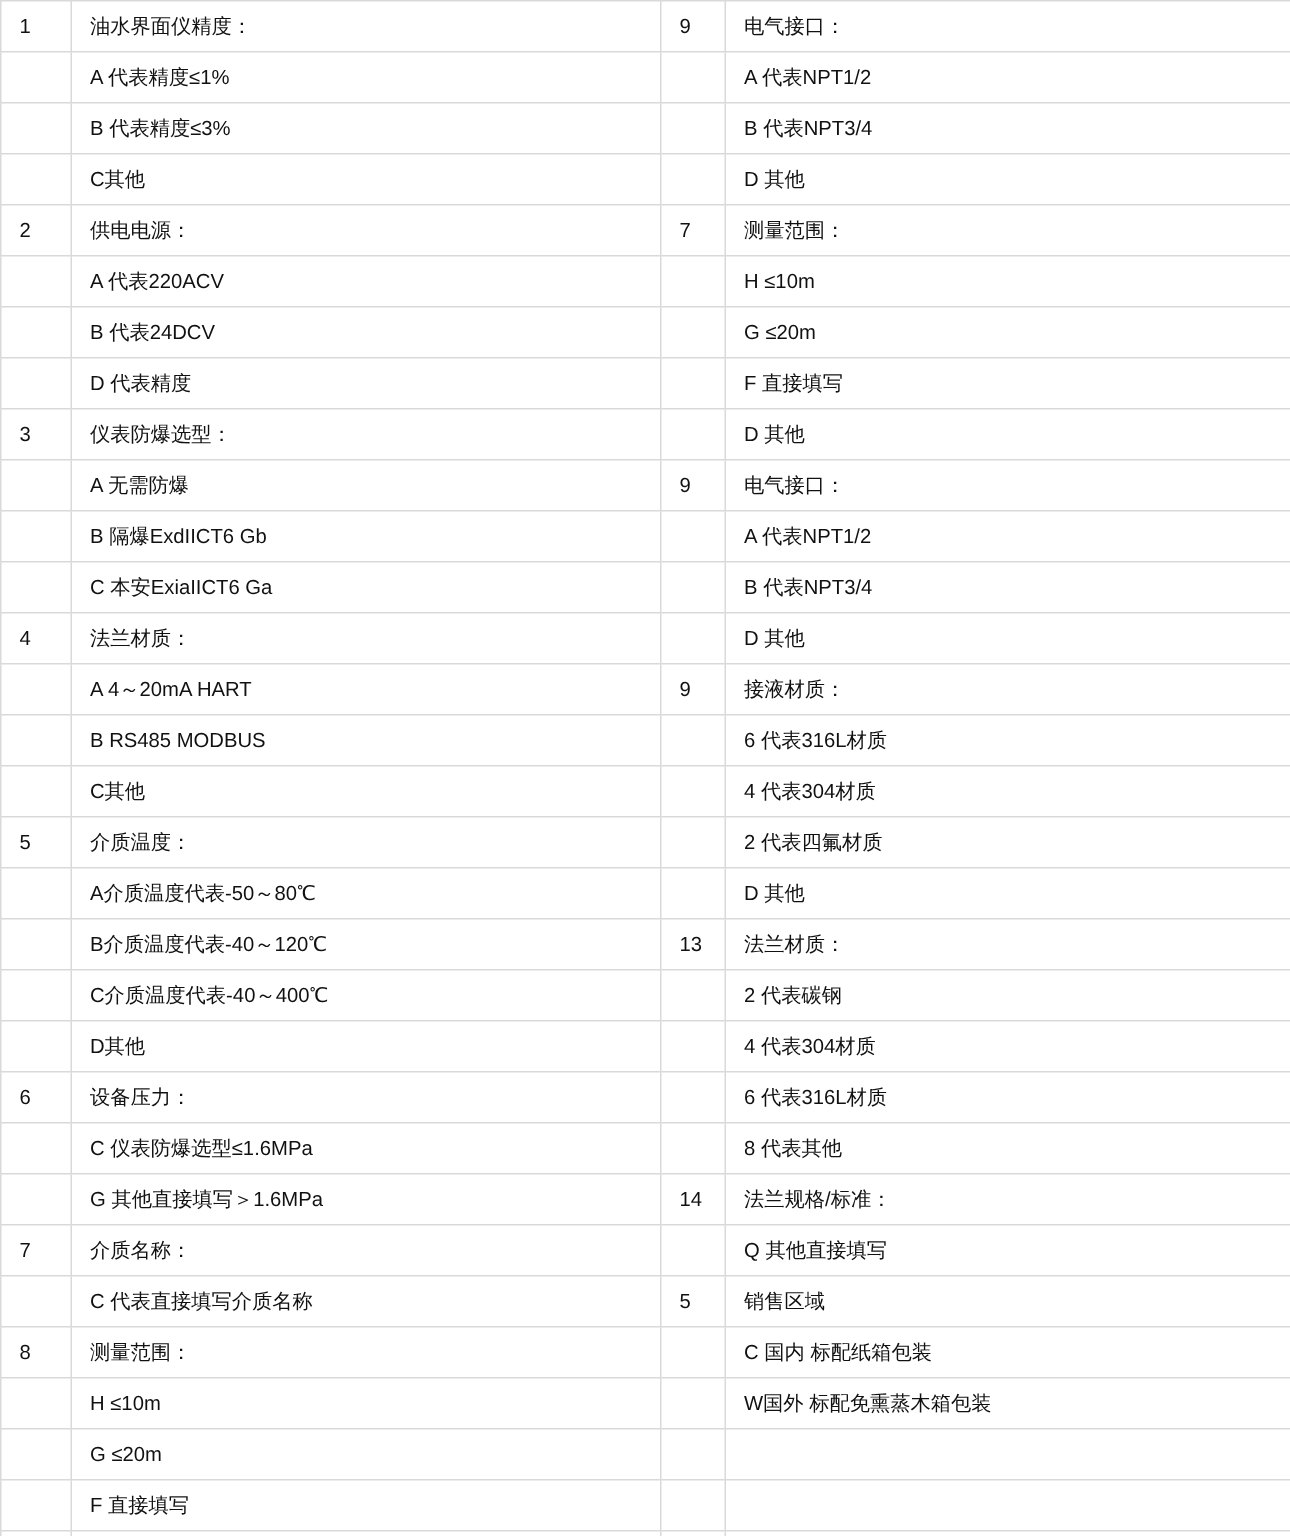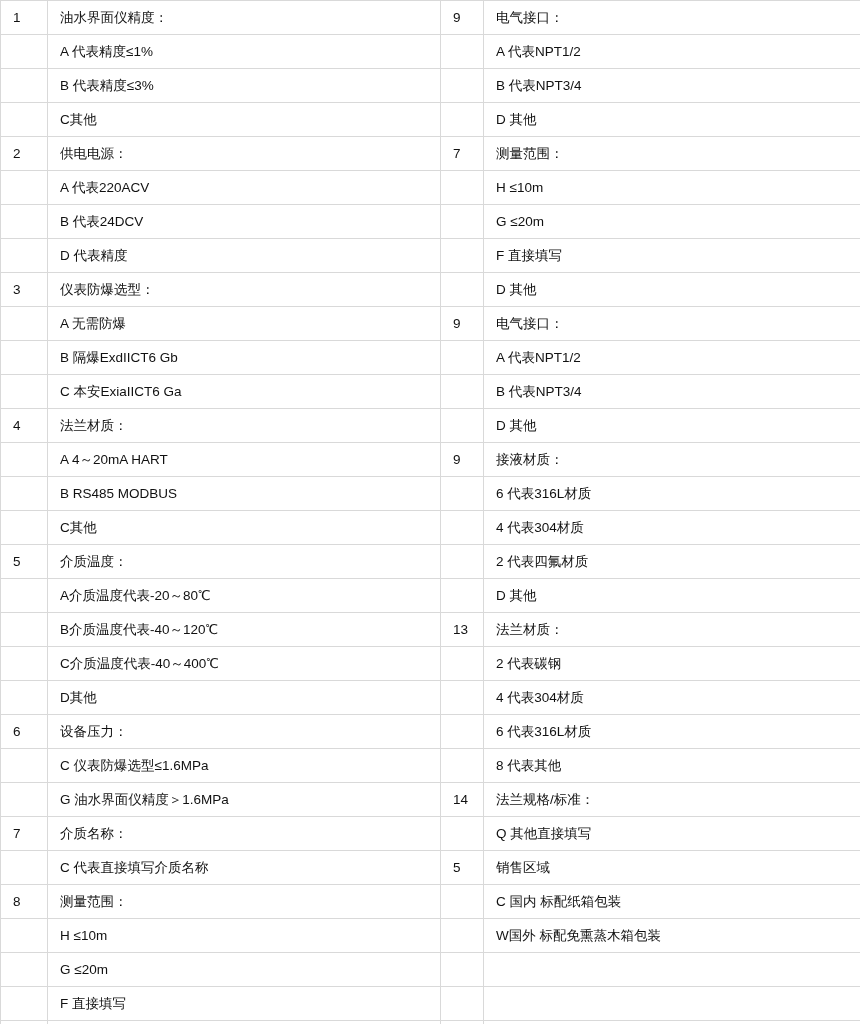--- a/index.html
+++ b/index.html
@@ -151,21 +151,21 @@
         <td class="txt2">4 代表304材质</td>
       </tr>
       <tr>
         <td class="idx">5</td>
         <td class="txt">介质温度：</td>
         <td class="idx2"></td>
         <td class="txt2">2 代表四氟材质</td>
       </tr>
       <tr>
         <td class="idx"></td>
-        <td class="txt">A介质温度代表-20～80℃</td>
+        <td class="txt">A介质温度代表-50～80℃</td>
         <td class="idx2"></td>
         <td class="txt2">D 其他</td>
       </tr>
       <tr>
         <td class="idx"></td>
         <td class="txt">B介质温度代表-40～120℃</td>
         <td class="idx2">13</td>
         <td class="txt2">法兰材质：</td>
       </tr>
       <tr>
@@ -187,21 +187,21 @@
         <td class="txt2">6 代表316L材质</td>
       </tr>
       <tr>
         <td class="idx"></td>
         <td class="txt">C 仪表防爆选型≤1.6MPa</td>
         <td class="idx2"></td>
         <td class="txt2">8 代表其他</td>
       </tr>
       <tr>
         <td class="idx"></td>
-        <td class="txt">G 油水界面仪精度＞1.6MPa</td>
+        <td class="txt">G 其他直接填写＞1.6MPa</td>
         <td class="idx2">14</td>
         <td class="txt2">法兰规格/标准：</td>
       </tr>
       <tr>
         <td class="idx">7</td>
         <td class="txt">介质名称：</td>
         <td class="idx2"></td>
         <td class="txt2">Q 其他直接填写</td>
       </tr>
       <tr>

